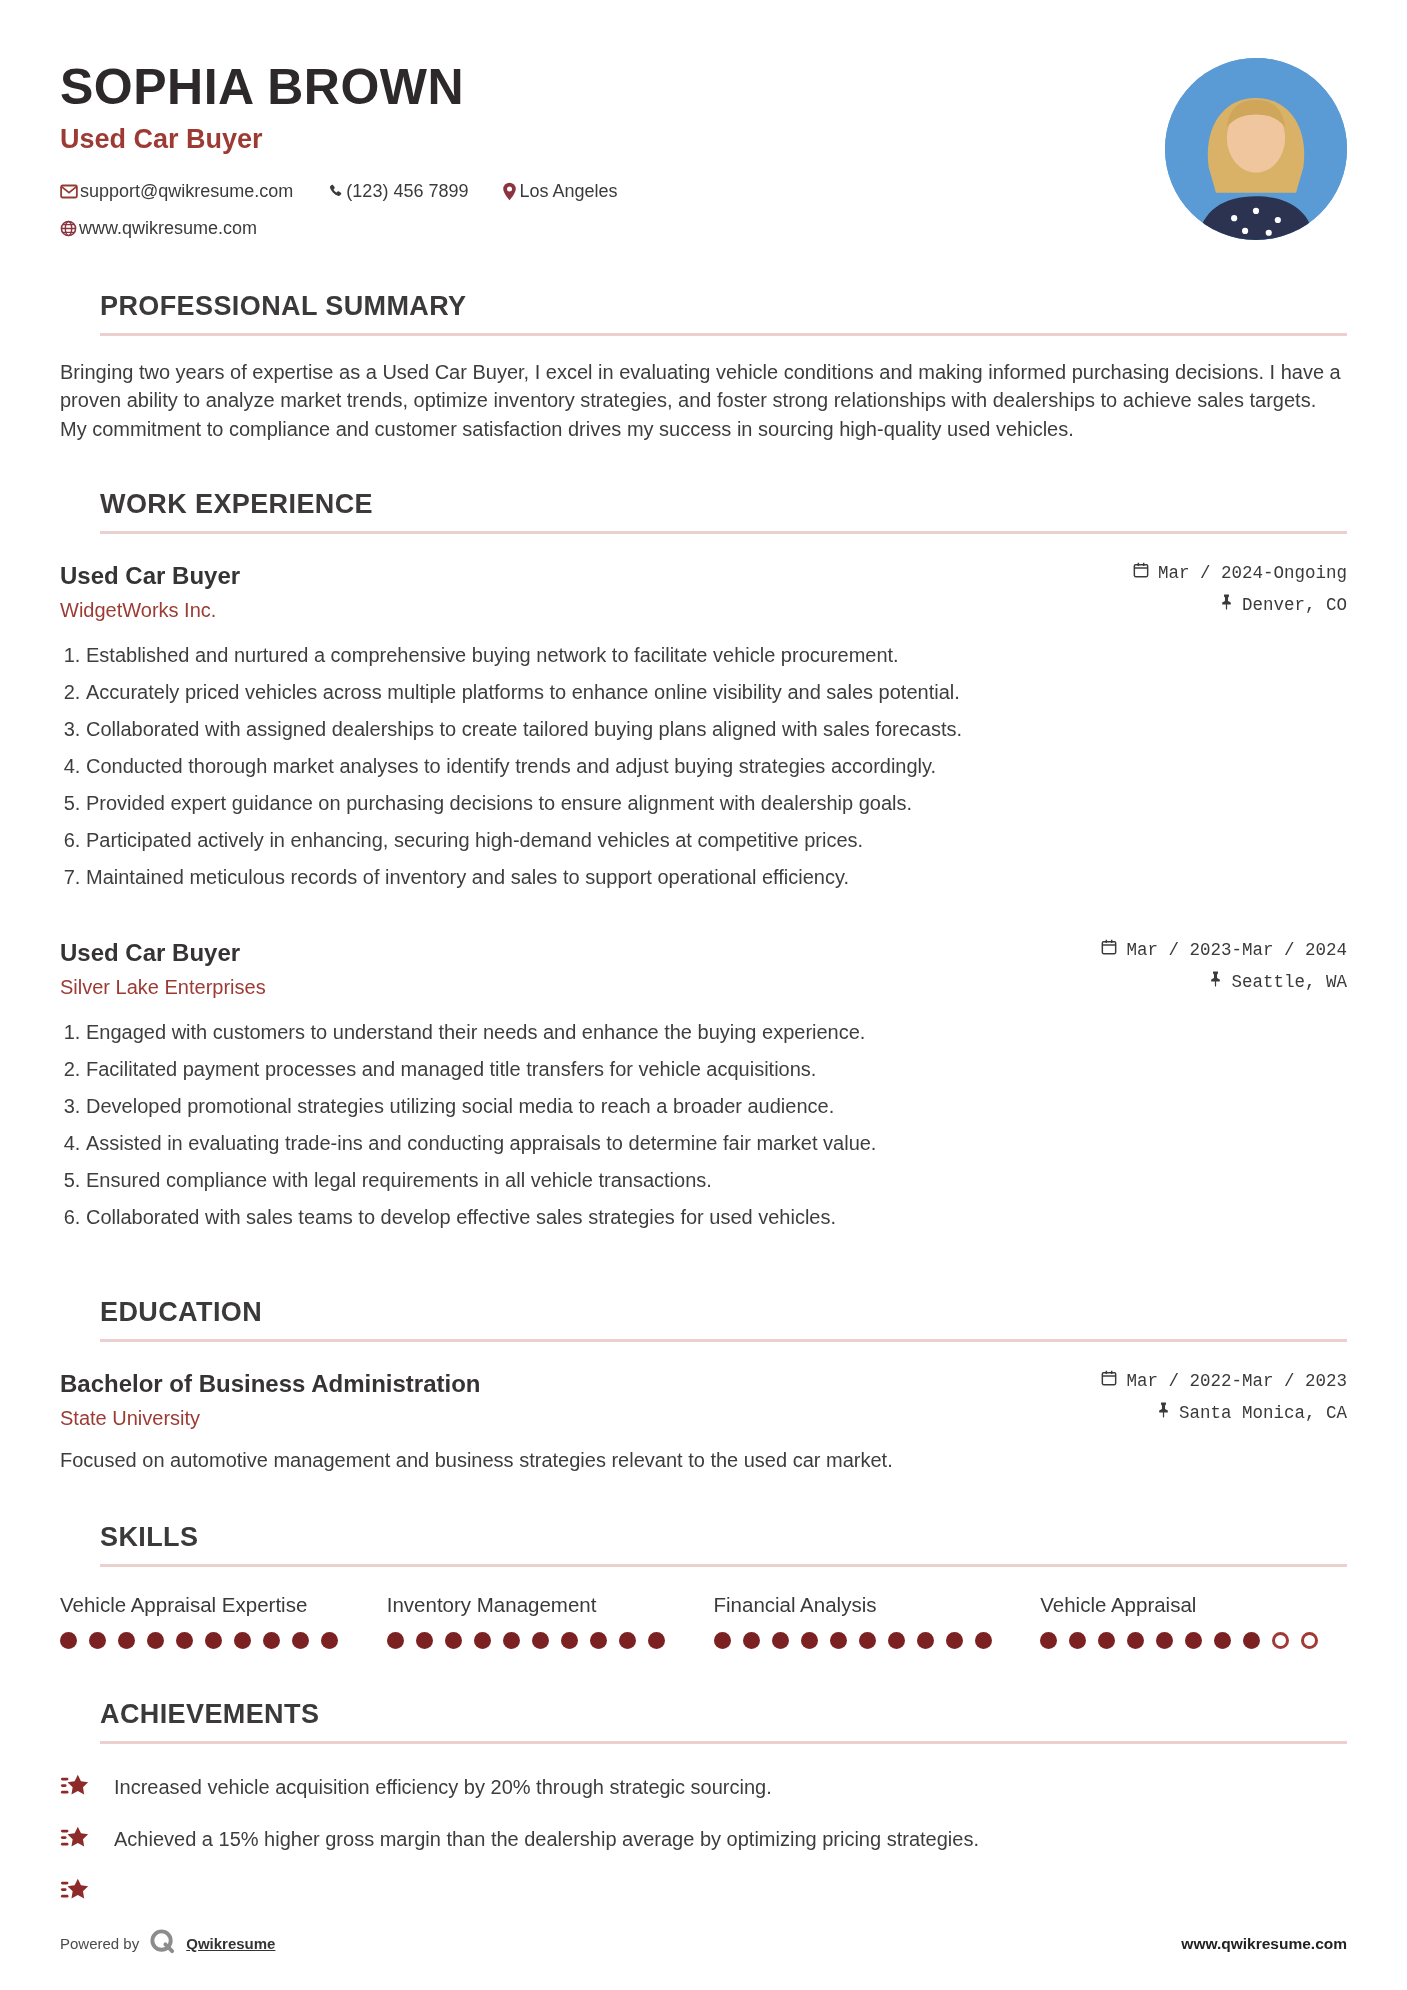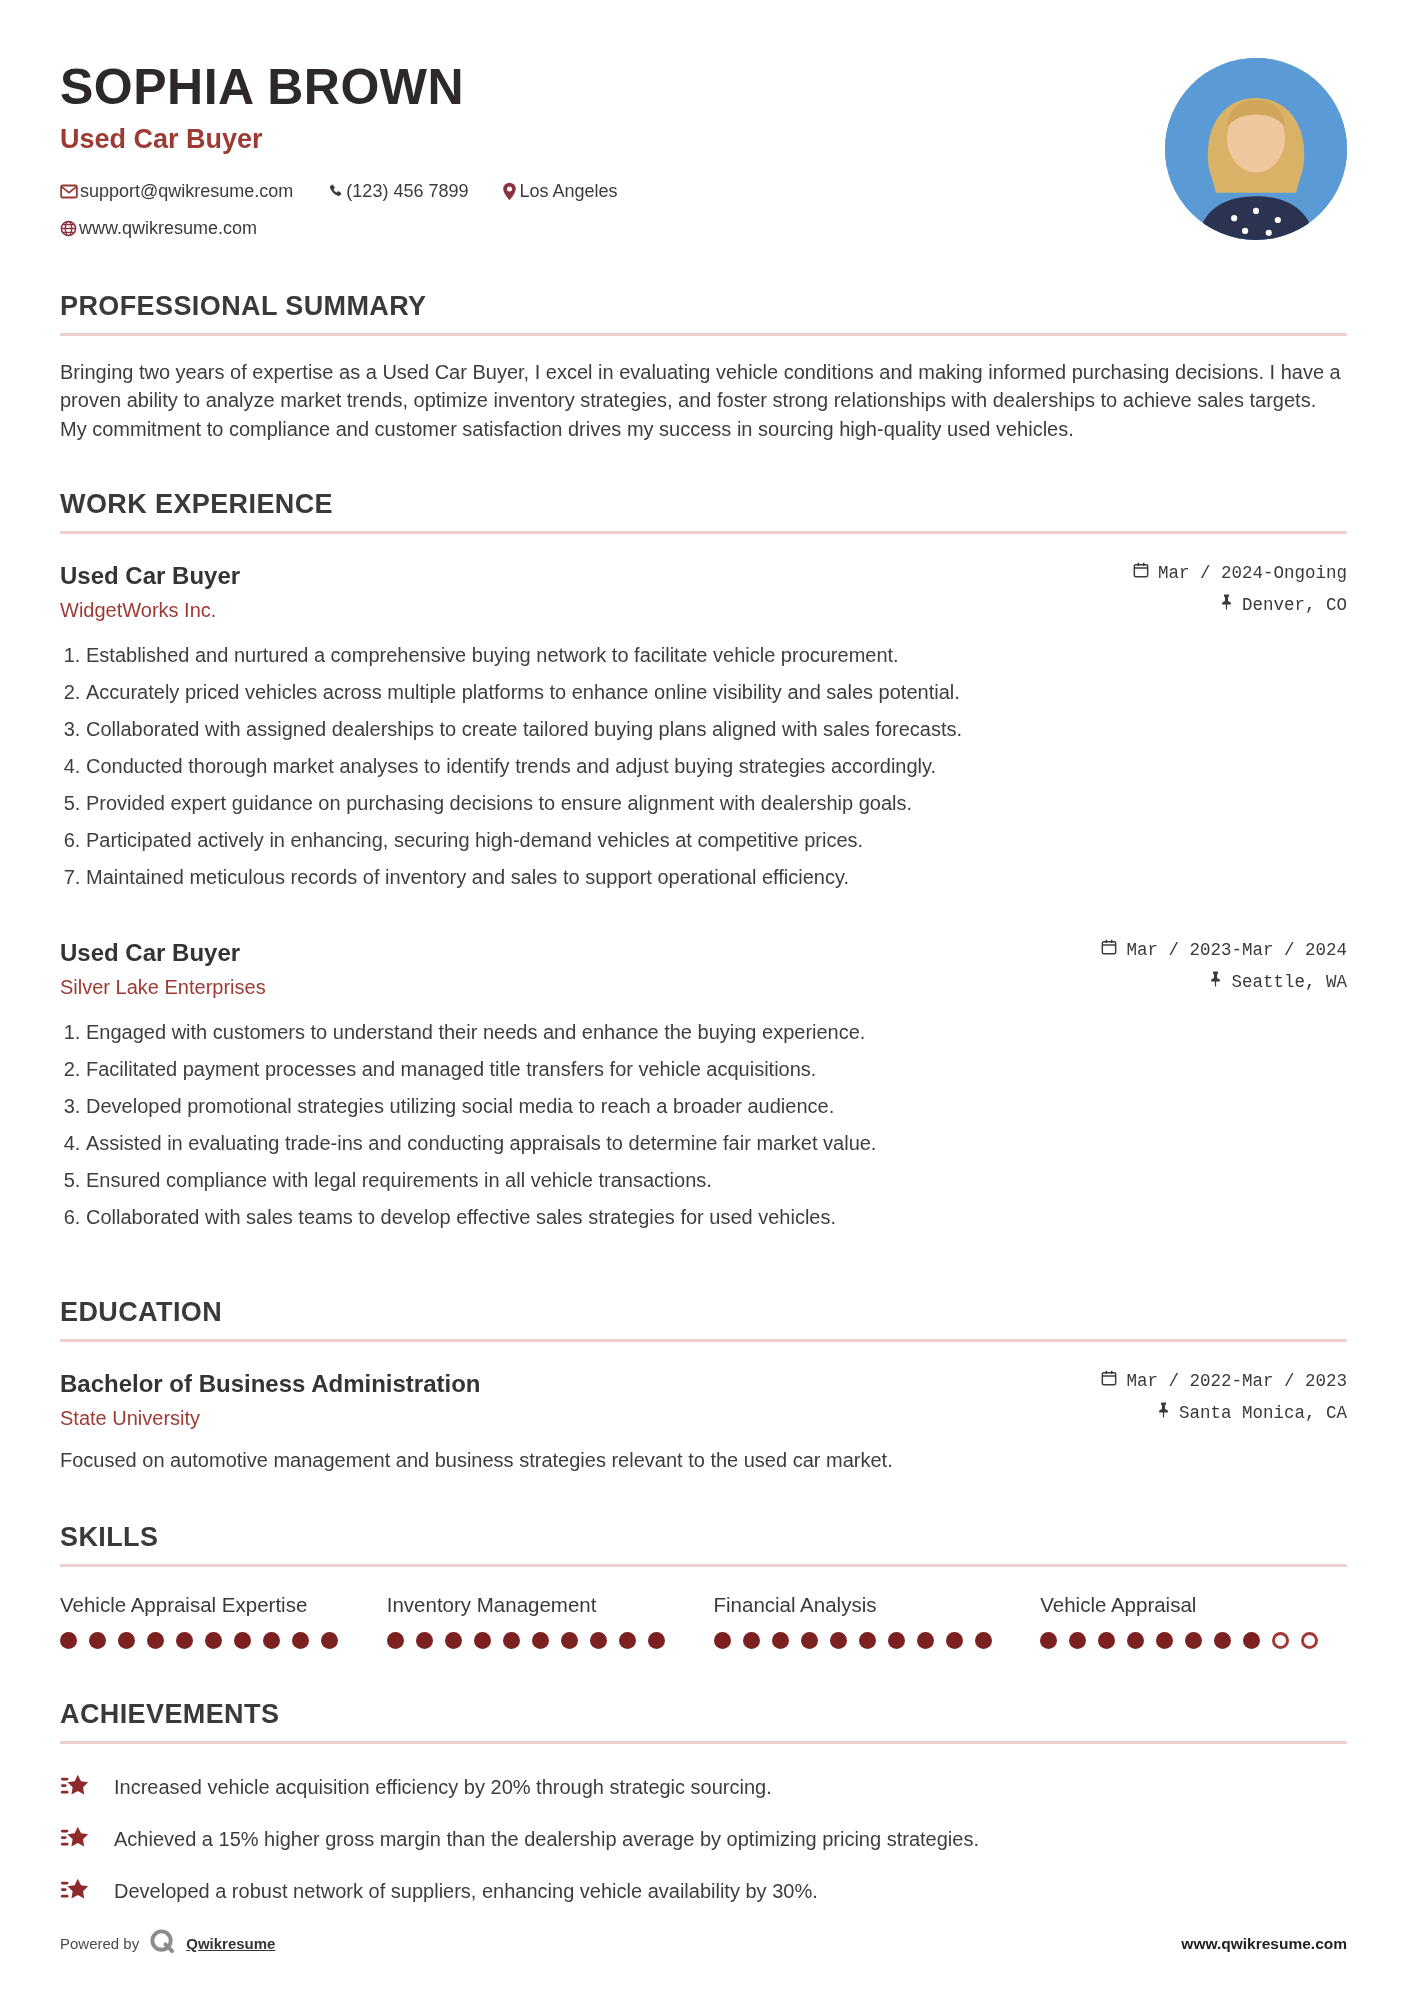--- a/index.html
+++ b/index.html
@@ -58,20 +58,21 @@
   .avatar svg { display: block; width: 100%; height: 100%; }
 
   
   .section-heading {
     font-size: 27px;
     font-weight: 700;
     letter-spacing: 0.4px;
     color: #3b393a;
     padding-bottom: 11px;
     border-bottom: 3px solid #ecd0ce;
+    margin-left: 40px;
   }
   .section-summary   { margin-top: 52px; }
   .section-experience{ margin-top: 46px; }
   .section-education { margin-top: 56px; }
   .section-skills    { margin-top: 48px; }
   .section-achievements { margin-top: 50px; }
 
   .summary-text {
     margin-top: 22px;
     font-size: 20px;
@@ -403,21 +404,20 @@
       </div>
       <div class="achievement-item">
         <span>
             <svg width="30" height="30" viewBox="0 0 32 32">
               <rect x="1" y="6" width="8" height="3" rx="1.5" fill="#8d2b2b"></rect>
               <rect x="1" y="13" width="6" height="3" rx="1.5" fill="#8d2b2b"></rect>
               <rect x="1" y="20" width="8" height="3" rx="1.5" fill="#8d2b2b"></rect>
               <path d="M19 3l3.4 6.9 7.6 1.1-5.5 5.3 1.3 7.6L19 20.3l-6.8 3.6 1.3-7.6L8 11l7.6-1.1z" fill="#8d2b2b"></path>
             </svg>
           </span>
-        <span class="achievement-text">Developed a robust network of suppliers, enhancing vehicle availability by 30%.</span>
       </div>
     </div>
   </div>
 
   <div class="footer">
     <div class="footer-left">
       <span class="powered-by">Powered by</span>
       <span><svg width="27" height="27" viewBox="0 0 28 28">
             <circle cx="13" cy="13" r="9.5" fill="none" stroke="#8c8c8c" stroke-width="4"></circle>
             <path d="M17 17l7 7" stroke="#8c8c8c" stroke-width="4" stroke-linecap="round"></path>

